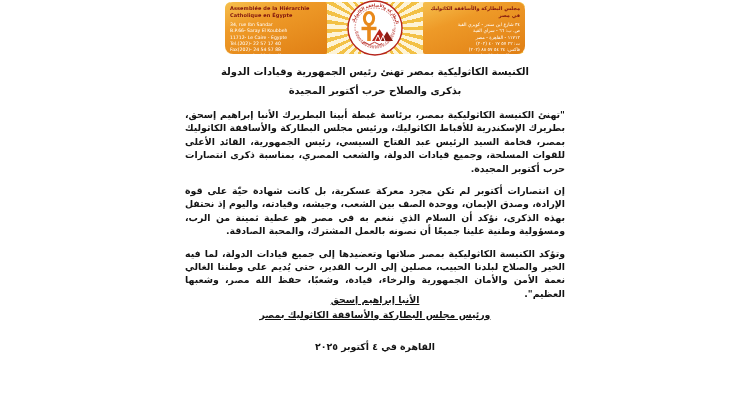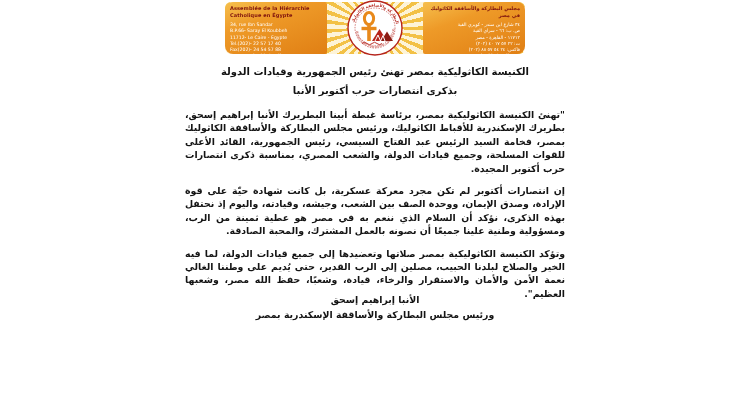--- a/index.html
+++ b/index.html
@@ -67,21 +67,21 @@
     position: absolute; left: 0; top: 108px; width: 380px;
     direction: rtl; text-align: justify;
   }
   .body-block p {
     font-size: 9.4px; font-weight: bold; line-height: 13.4px;
     color: #141414; margin-bottom: 9px;
     text-align-last: right;
   }
   .body-block p.p3 { margin-top: 3px; }
 
-  .sig-block { position: absolute; left: 0; top: 293px; width: 380px; text-align: center; direction: rtl; }
+  .sig-block { position: absolute; left: 0; top: 293px; width: 380px; text-align: center; direction: rtl; text-decoration: underline; }
   .sig-line { font-size: 9.4px; font-weight: bold; line-height: 14.5px; color: #141414; }
 
   .date-line {
     position: absolute; left: 0; top: 341px; width: 380px;
     text-align: center; direction: rtl;
     font-size: 9.4px; font-weight: bold; color: #141414;
   }
 </style>
 </head>
 <body>
@@ -143,29 +143,30 @@
             <path d="M28 41 L31 35 L33.5 41 L36 35.5 L38 41" stroke="#ffffff" stroke-width="1" fill="none"></path>
           </g>
 
           <path d="M15 43.5 q2.5,-2.5 5,0 t5,0 t5,0 t5,0" stroke="#b5241c" stroke-width="0.9" fill="none"></path>
         </svg>
       </div>
     </div>
 
     <div class="title-block">
       <div class="title-line">الكنيسة الكاثوليكية بمصر تهنئ رئيس الجمهورية وقيادات الدولة</div>
-      <div class="title-line">بذكرى انتصارات حرب أكتوبر الأنبا</div>
+      <div class="title-line">بذكرى والصلاح حرب أكتوبر المجيدة</div>
     </div>
 
     <div class="body-block" lang="ar">
       <p class="p1">"تهنئ الكنيسة الكاثوليكية بمصر، برئاسة غبطة أبينا البطريرك الأنبا إبراهيم إسحق، بطريرك الإسكندرية للأقباط الكاثوليك، ورئيس مجلس البطاركة والأساقفة الكاثوليك بمصر، فخامة السيد الرئيس عبد الفتاح السيسي، رئيس الجمهورية، القائد الأعلى للقوات المسلحة، وجميع قيادات الدولة، والشعب المصري، بمناسبة ذكرى انتصارات حرب أكتوبر المجيدة.</p>
       <p class="p2">إن انتصارات أكتوبر لم تكن مجرد معركة عسكرية، بل كانت شهادة حيّة على قوة الإرادة، وصدق الإيمان، ووحدة الصف بين الشعب، وجيشه، وقيادته، واليوم إذ نحتفل بهذه الذكرى، نؤكد أن السلام الذي ننعم به في مصر هو عطية ثمينة من الرب، ومسؤولية وطنية علينا جميعًا أن نصونه بالعمل المشترك، والمحبة الصادقة.</p>
-      <p class="p3">وتؤكد الكنيسة الكاثوليكية بمصر صلاتها وتعضيدها إلى جميع قيادات الدولة، لما فيه الخير والصلاح لبلدنا الحبيب، مصلين إلى الرب القدير، حتى يُديم على وطننا الغالي نعمة الأمن والأمان والاستقرار والرخاء، قيادة، وشعبًا، حفظ الله مصر، وشعبها العظيم".</p>
+      <p class="p3">وتؤكد الكنيسة الكاثوليكية بمصر صلاتها وتعضيدها إلى جميع قيادات الدولة، لما فيه الخير والصلاح لبلدنا الحبيب، مصلين إلى الرب القدير، حتى يُديم على وطننا الغالي نعمة الأمن والأمان الجمهورية والرخاء، قيادة، وشعبًا، حفظ الله مصر، وشعبها العظيم".</p>
     </div>
 
     <div class="sig-block" lang="ar">
       <div class="sig-line">الأنبا إبراهيم إسحق</div>
-      <div class="sig-line">ورئيس مجلس البطاركة والأساقفة الإسكندرية بمصر</div>
+      <div class="sig-line">ورئيس مجلس البطاركة والأساقفة الكاثوليك بمصر</div>
     </div>
 
+    <div class="date-line" lang="ar">القاهرة في ٤ أكتوبر ٢٠٢٥</div>
 
   </div>
 </div>
 
 </body></html>

